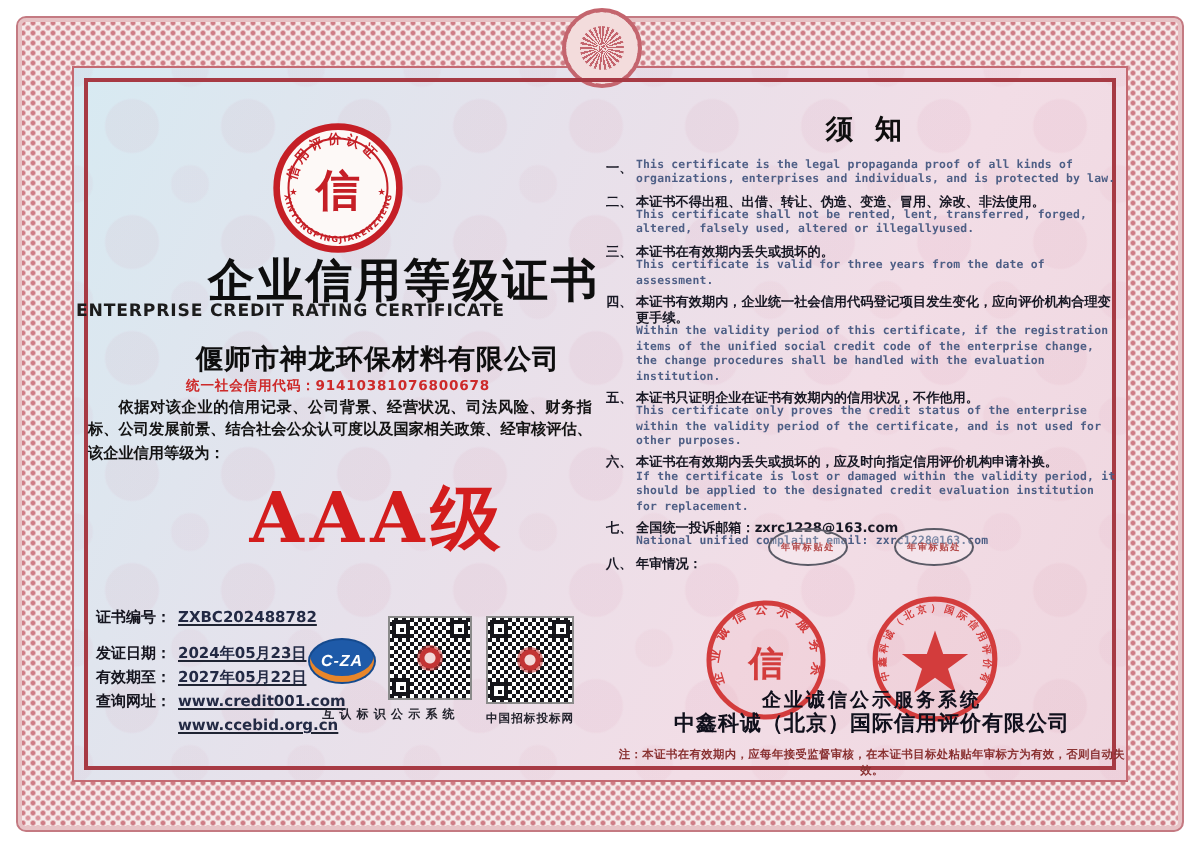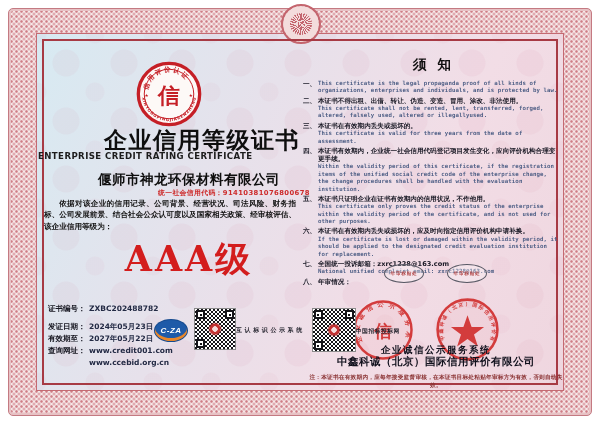--- a/index.html
+++ b/index.html
@@ -29,35 +29,35 @@
   .blk{position:absolute;z-index:5;}
 
   
   .logo-wrap{left:136px;top:61px;width:66px;height:66px;}
   .title{left:38px;top:125px;width:262px;text-align:right;
     font-family:"DejaVu Serif",serif;font-weight:bold;font-size:23px;letter-spacing:1.5px;color:#0e0e0e;}
   .title-en{left:38px;top:151px;width:262px;text-align:left;
     font-weight:bold;font-size:8.6px;letter-spacing:0.4px;color:#1c1c1c;}
   .company{left:28px;top:171px;width:282px;text-align:center;
     font-family:"DejaVu Serif",serif;font-weight:bold;font-size:13.5px;color:#0e0e0e;letter-spacing:0.5px;padding-left:20px;}
-  .code{left:28px;top:187.5px;width:282px;text-align:right;
+  .code{left:28px;top:187.5px;width:282px;text-align:center;
     font-weight:bold;font-size:6.8px;color:#cd2a2a;letter-spacing:0.4px;}
   .intro{left:44px;top:198px;width:252px;font-size:7.6px;line-height:1.5;
     text-align:justify;text-indent:2em;font-weight:bold;color:#141414;}
   .rating{left:38px;top:236px;width:262px;text-align:center;
     font-family:"DejaVu Serif",serif;font-weight:bold;font-size:35px;letter-spacing:3px;color:#d31d1d;margin-left:20px;}
 
   .info-block{left:48px;top:303px;width:145px;font-size:7.5px;font-weight:bold;color:#1f2433;}
-  .info-row{height:12px;line-height:12px;white-space:nowrap;}
+  .info-row{height:12px;line-height:12px;white-space:nowrap;text-decoration:underline;}
   .info-row:first-child{margin-bottom:6px;}
   .il{display:inline-block;width:41px;color:#15151f;}
   .iv{color:#232a44;}
 
   .badges-block{left:155px;top:308px;width:145px;display:flex;align-items:flex-start;gap:7px;}
-  .badge-col{display:flex;flex-direction:row;align-items:center;}
+  .badge-col{display:flex;flex-direction:column;align-items:center;}
   .badge-rowa{display:flex;align-items:flex-end;gap:7px;}
   .cza{width:32px;height:21px;margin-bottom:9px;border-radius:50%;background:#1e5aa8;
     display:flex;align-items:center;justify-content:center;color:#fff;
     font:italic bold 8px "Liberation Sans",sans-serif;letter-spacing:0.5px;
     box-shadow:inset 0 -3px 0 #e8862a,0 0 0 1px #154a8e;}
   .qr{position:relative;background:#fff;border:1px solid #8a8a8a;
     background-image:repeating-conic-gradient(#15151a 0 25%,#ffffff 0 50%);
     background-size:4px 4px;}
   .qr1{width:40px;height:40px;}
   .qr2{width:42px;height:42px;}

